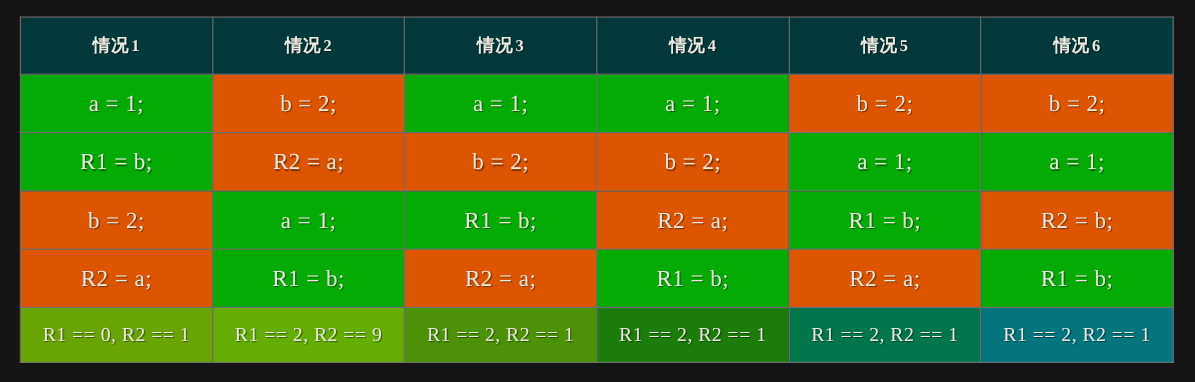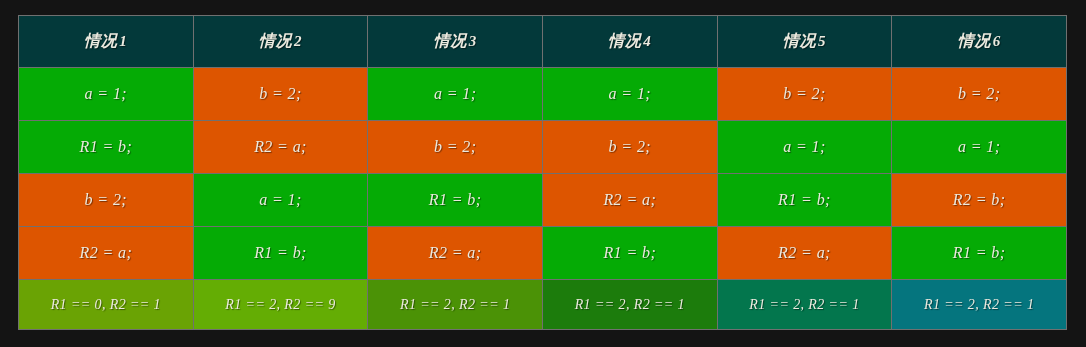--- a/index.html
+++ b/index.html
@@ -13,21 +13,20 @@
     font-family: "Liberation Serif", "DejaVu Serif", serif;
     overflow: hidden;
   }
 
   .table-wrap {
     position: absolute;
     left: 18px;
     top: 15px;
     width: 831px;
     height: 307px;
-    font-style: italic;
   }
 
   table.scenario-table {
     width: 1049px;
     height: 307px;
     border-collapse: collapse;
     table-layout: fixed;
     border: 1px solid #707070;
   }
 
@@ -52,28 +51,28 @@
   }
   thead th .hdr-num {
     font-family: "Liberation Serif", "DejaVu Serif", serif;
     font-weight: bold;
     font-size: 15px;
     padding-left: 2px;
   }
 
   tbody td {
     height: 52px;
-    font-size: 16px;
+    font-size: 21px;
     font-family: "Liberation Serif", "DejaVu Serif", serif;
     letter-spacing: 0.4px;
   }
 
   tbody tr.result-row td {
     height: 49px;
-    font-size: 14px;
+    font-size: 18px;
     margin-top: 44px;
   }
 </style>
 </head>
 <body style="background: rgb(20, 20, 20);">
 
 <div class="table-wrap">
   <table class="scenario-table">
     <thead>
       <tr>

